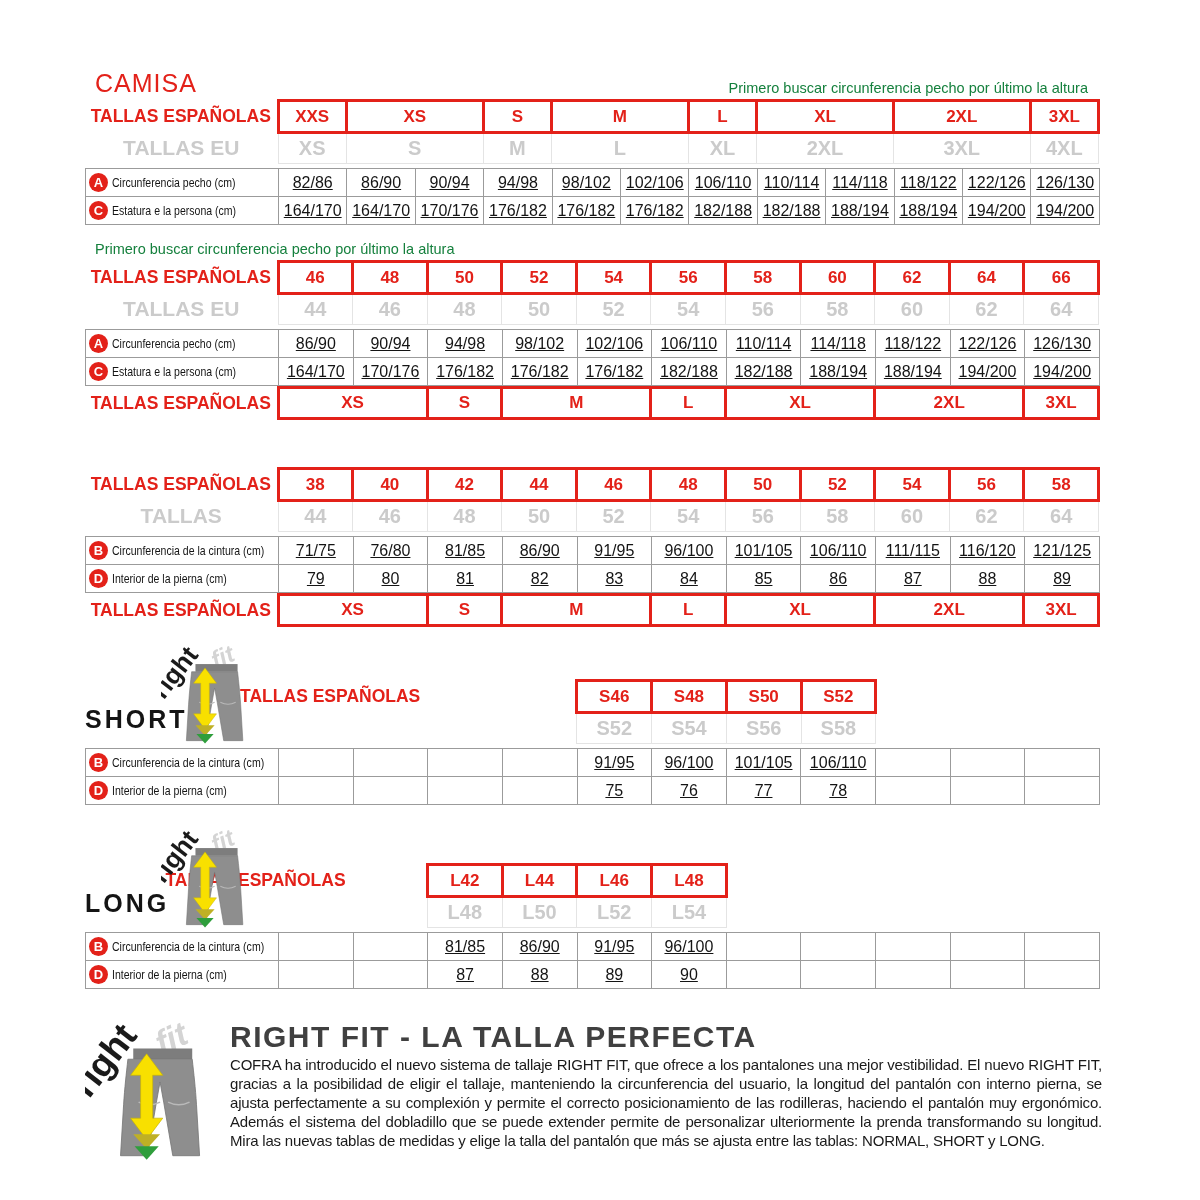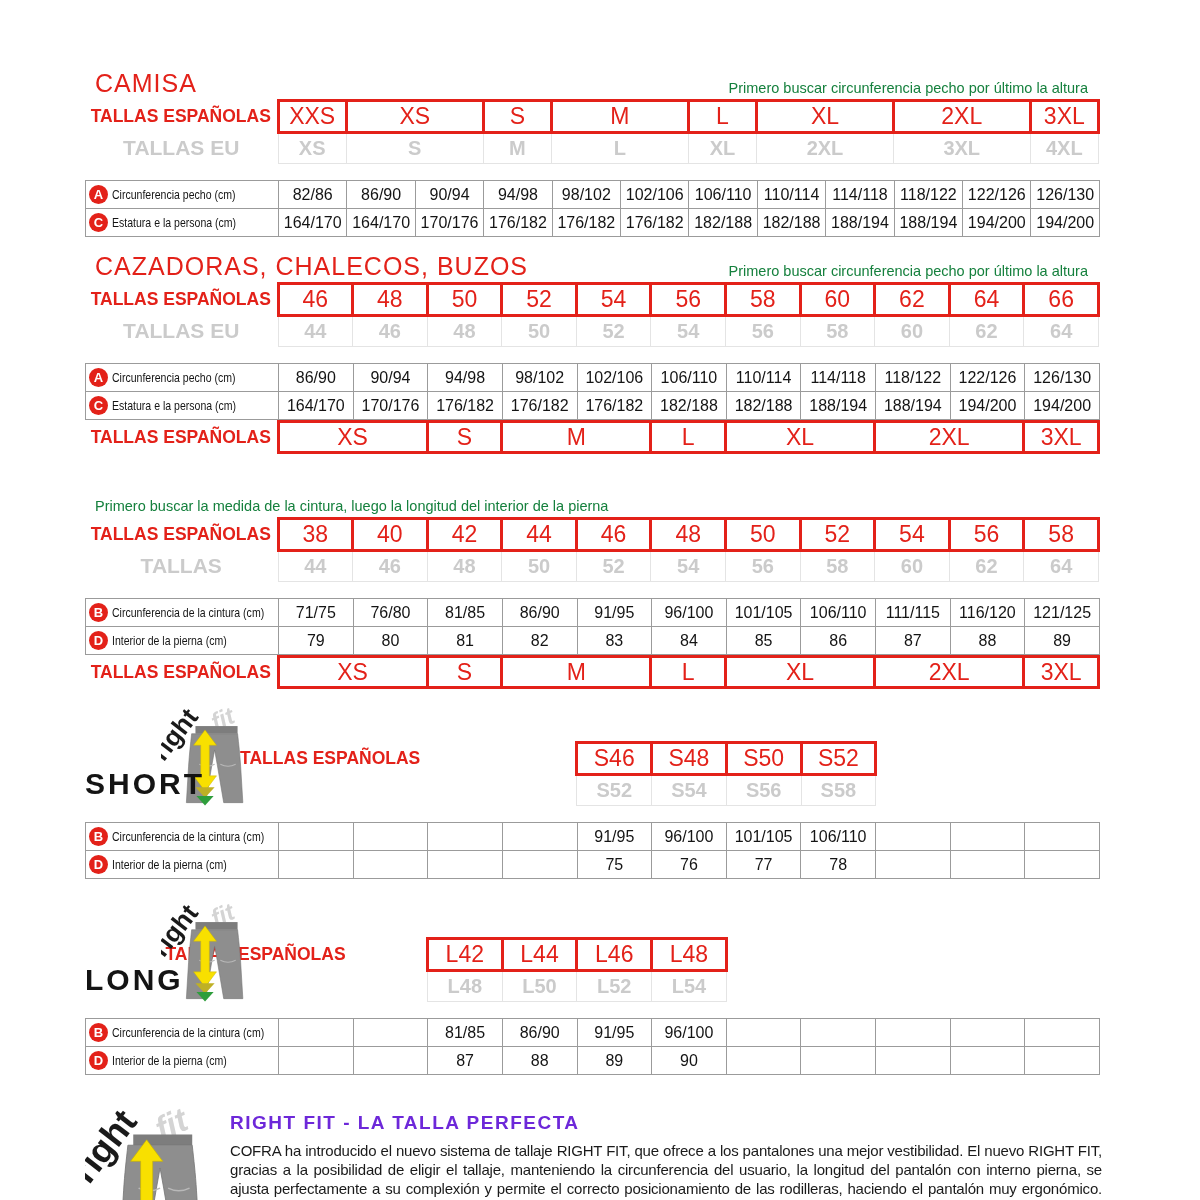--- a/index.html
+++ b/index.html
@@ -11,53 +11,53 @@
   .title-row{display:flex;justify-content:space-between;align-items:flex-end;
              margin:0 0 3px 10px;}
   .sec-title{color:var(--red);font-weight:normal;font-size:25px;letter-spacing:1px;
              line-height:26px;white-space:nowrap;text-align:right;}
   .note{font-size:14.5px;color:#15803d;padding-right:12px;white-space:nowrap;}
 
   
   .t{border-collapse:collapse;table-layout:fixed;width:1015px;}
   .t td{padding:0;text-align:center;vertical-align:middle;overflow:visible;}
   .hdr td{height:29px;}
-  .red-cell{border:3px solid var(--red);color:var(--red);font-weight:normal;font-size:23px;}
+  .red-cell{border:3px solid var(--red);color:var(--red);font-weight:bold;font-size:17px;}
   .es-label{color:var(--red);font-weight:bold;font-size:17.5px;text-align:right;
             padding-right:9px;white-space:nowrap;}
   .eu-label{color:var(--grayTxt);font-weight:bold;font-size:21px;text-align:left;
             white-space:nowrap;margin-top:24px;}
   .eu-cell{color:var(--grayTxt);font-weight:bold;font-size:20px;
            border:1px solid #e4e4e4;height:28px;}
   .blank{border:none;}
-  .data{margin-top:16px;}
+  .data{margin-top:4px;text-decoration:underline;}
   .data td{border:1px solid #9b9b9b;font-size:16px;height:27px;}
   .data td.row-label{text-align:left;white-space:nowrap;}
   .badge{display:inline-block;width:19px;height:19px;border-radius:50%;
          background:var(--red);color:#fff;font-weight:bold;font-size:13px;
          line-height:19px;text-align:center;margin:0 4px 0 3px;vertical-align:middle;}
   .lbl{display:inline-block;transform:scaleX(0.78);transform-origin:0 50%;
        white-space:nowrap;font-size:13.5px;vertical-align:middle;}
   .bottom{margin-top:0;}
   .bottom td{height:28px;}
 
   
   .block-cazadoras{margin-top:16px;}
   .block-pantalones{margin-top:44px;}
   .block-short{margin-top:52px;position:relative;}
   .block-long{margin-top:58px;position:relative;}
   .block-rightfit{margin-top:34px;position:relative;min-height:160px;}
 
-  .fit-heading{position:absolute;left:0;top:26px;font-size:30px;font-weight:bold;
+  .fit-heading{position:absolute;left:0;top:26px;font-size:25px;font-weight:bold;
                letter-spacing:3px;color:#141414;}
   .fit-logo-small{position:absolute;left:76px;top:-36px;width:90px;height:101px;}
   .fit-logo-large{position:absolute;left:0;top:-4px;width:126px;height:141px;}
 
-  .rf-heading{margin-left:145px;font-size:19px;font-weight:bold;letter-spacing:1.5px;
-              color:#6d28d9;line-height:28px;}
+  .rf-heading{margin-left:145px;font-size:30px;font-weight:bold;letter-spacing:1.5px;
+              color:#404040;line-height:28px;}
   .rf-paragraph{margin-left:145px;width:872px;font-size:15px;line-height:19px;
                 letter-spacing:-0.2px;color:#1a1a1a;margin-top:4px;text-align:justify;}
 </style>
 </head>
 <body>
 
 <div class="sheet">
 
   <section class="block-camisa">
     <div class="title-row">
@@ -153,21 +153,20 @@
               <td class="val">194/200</td>
               <td class="val">194/200</td>
             </tr>
           </tbody>
         </table>
       </div>
   </section>
 
   <section class="block-cazadoras">
     <div class="title-row">
-      <div class="sec-title">CAZADORAS, CHALECOS, BUZOS</div>
       <div class="note">Primero buscar circunferencia pecho por último la altura</div>
     </div>
     <div>
         <table class="t hdr">
           <colgroup>
             <col style="width:193px">
             <col>
             <col>
             <col>
             <col>
@@ -282,21 +281,20 @@
               <td class="red-cell" colspan="2">2XL</td>
               <td class="red-cell" colspan="1">3XL</td>
             </tr>
           </tbody>
         </table>
       </div>
   </section>
 
   <section class="block-pantalones">
     <div class="title-row">
-      <div class="note">Primero buscar la medida de la cintura, luego la longitud del interior de la pierna</div>
     </div>
     <div>
         <table class="t hdr">
           <colgroup>
             <col style="width:193px">
             <col>
             <col>
             <col>
             <col>
             <col>

